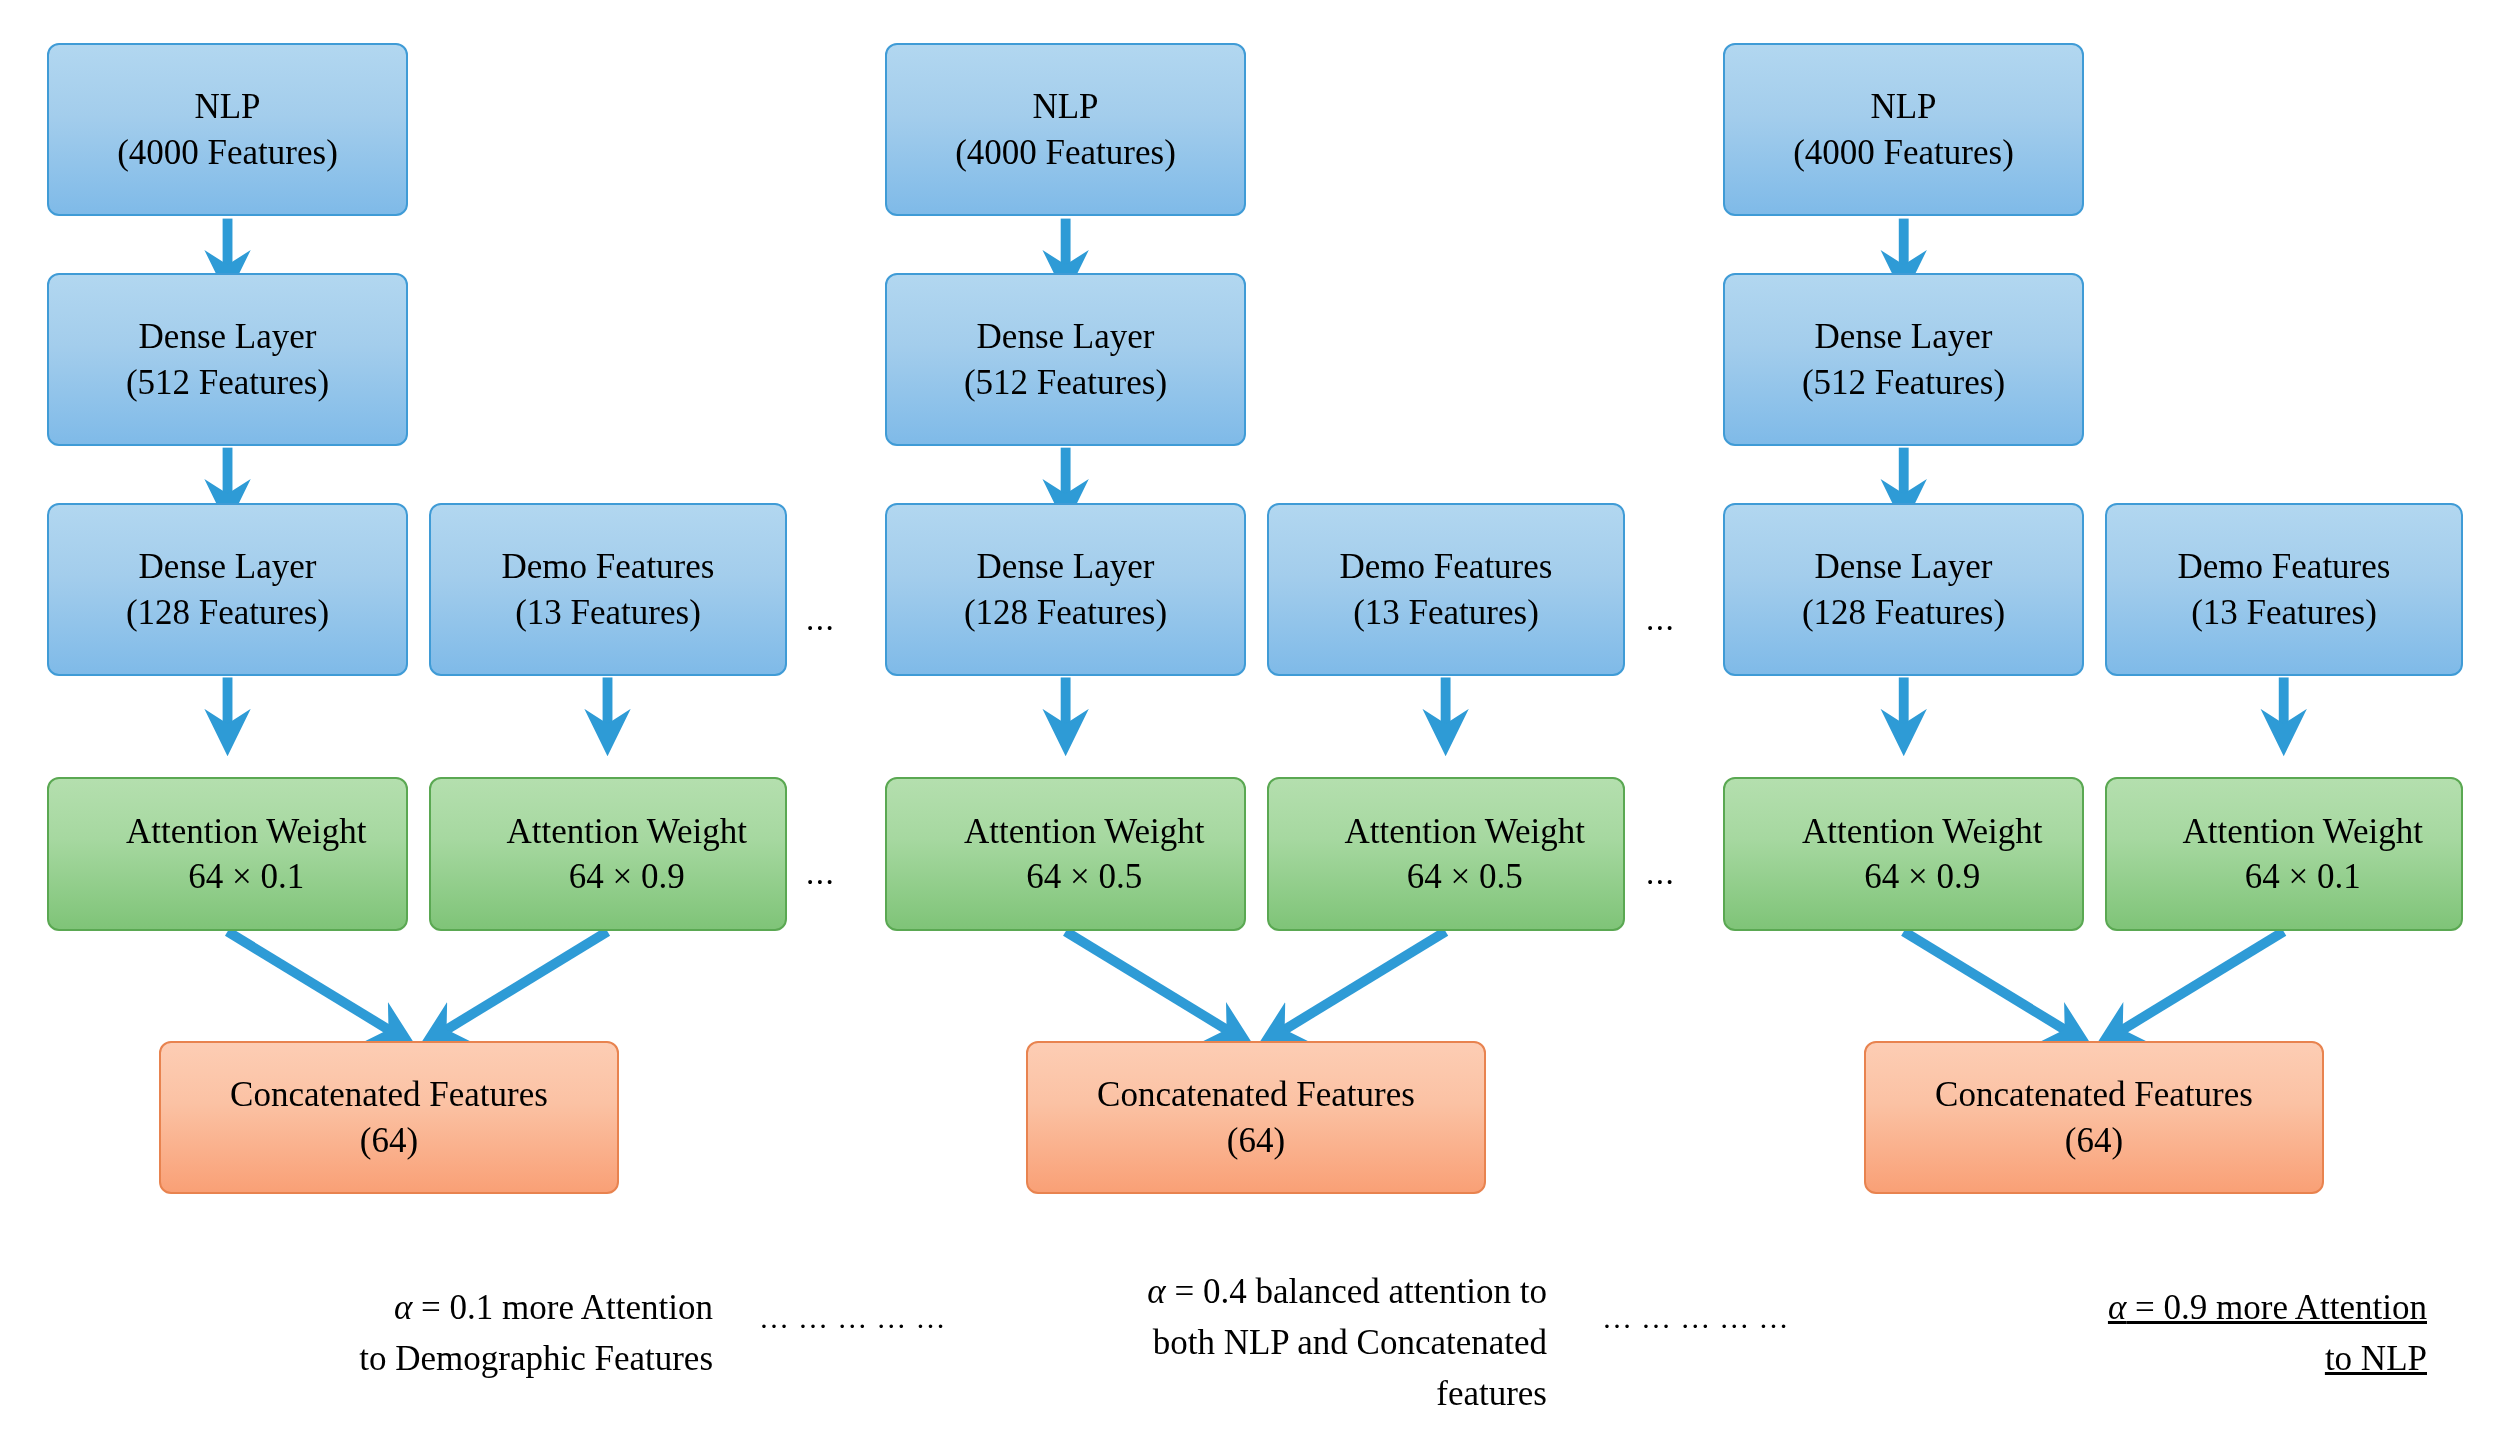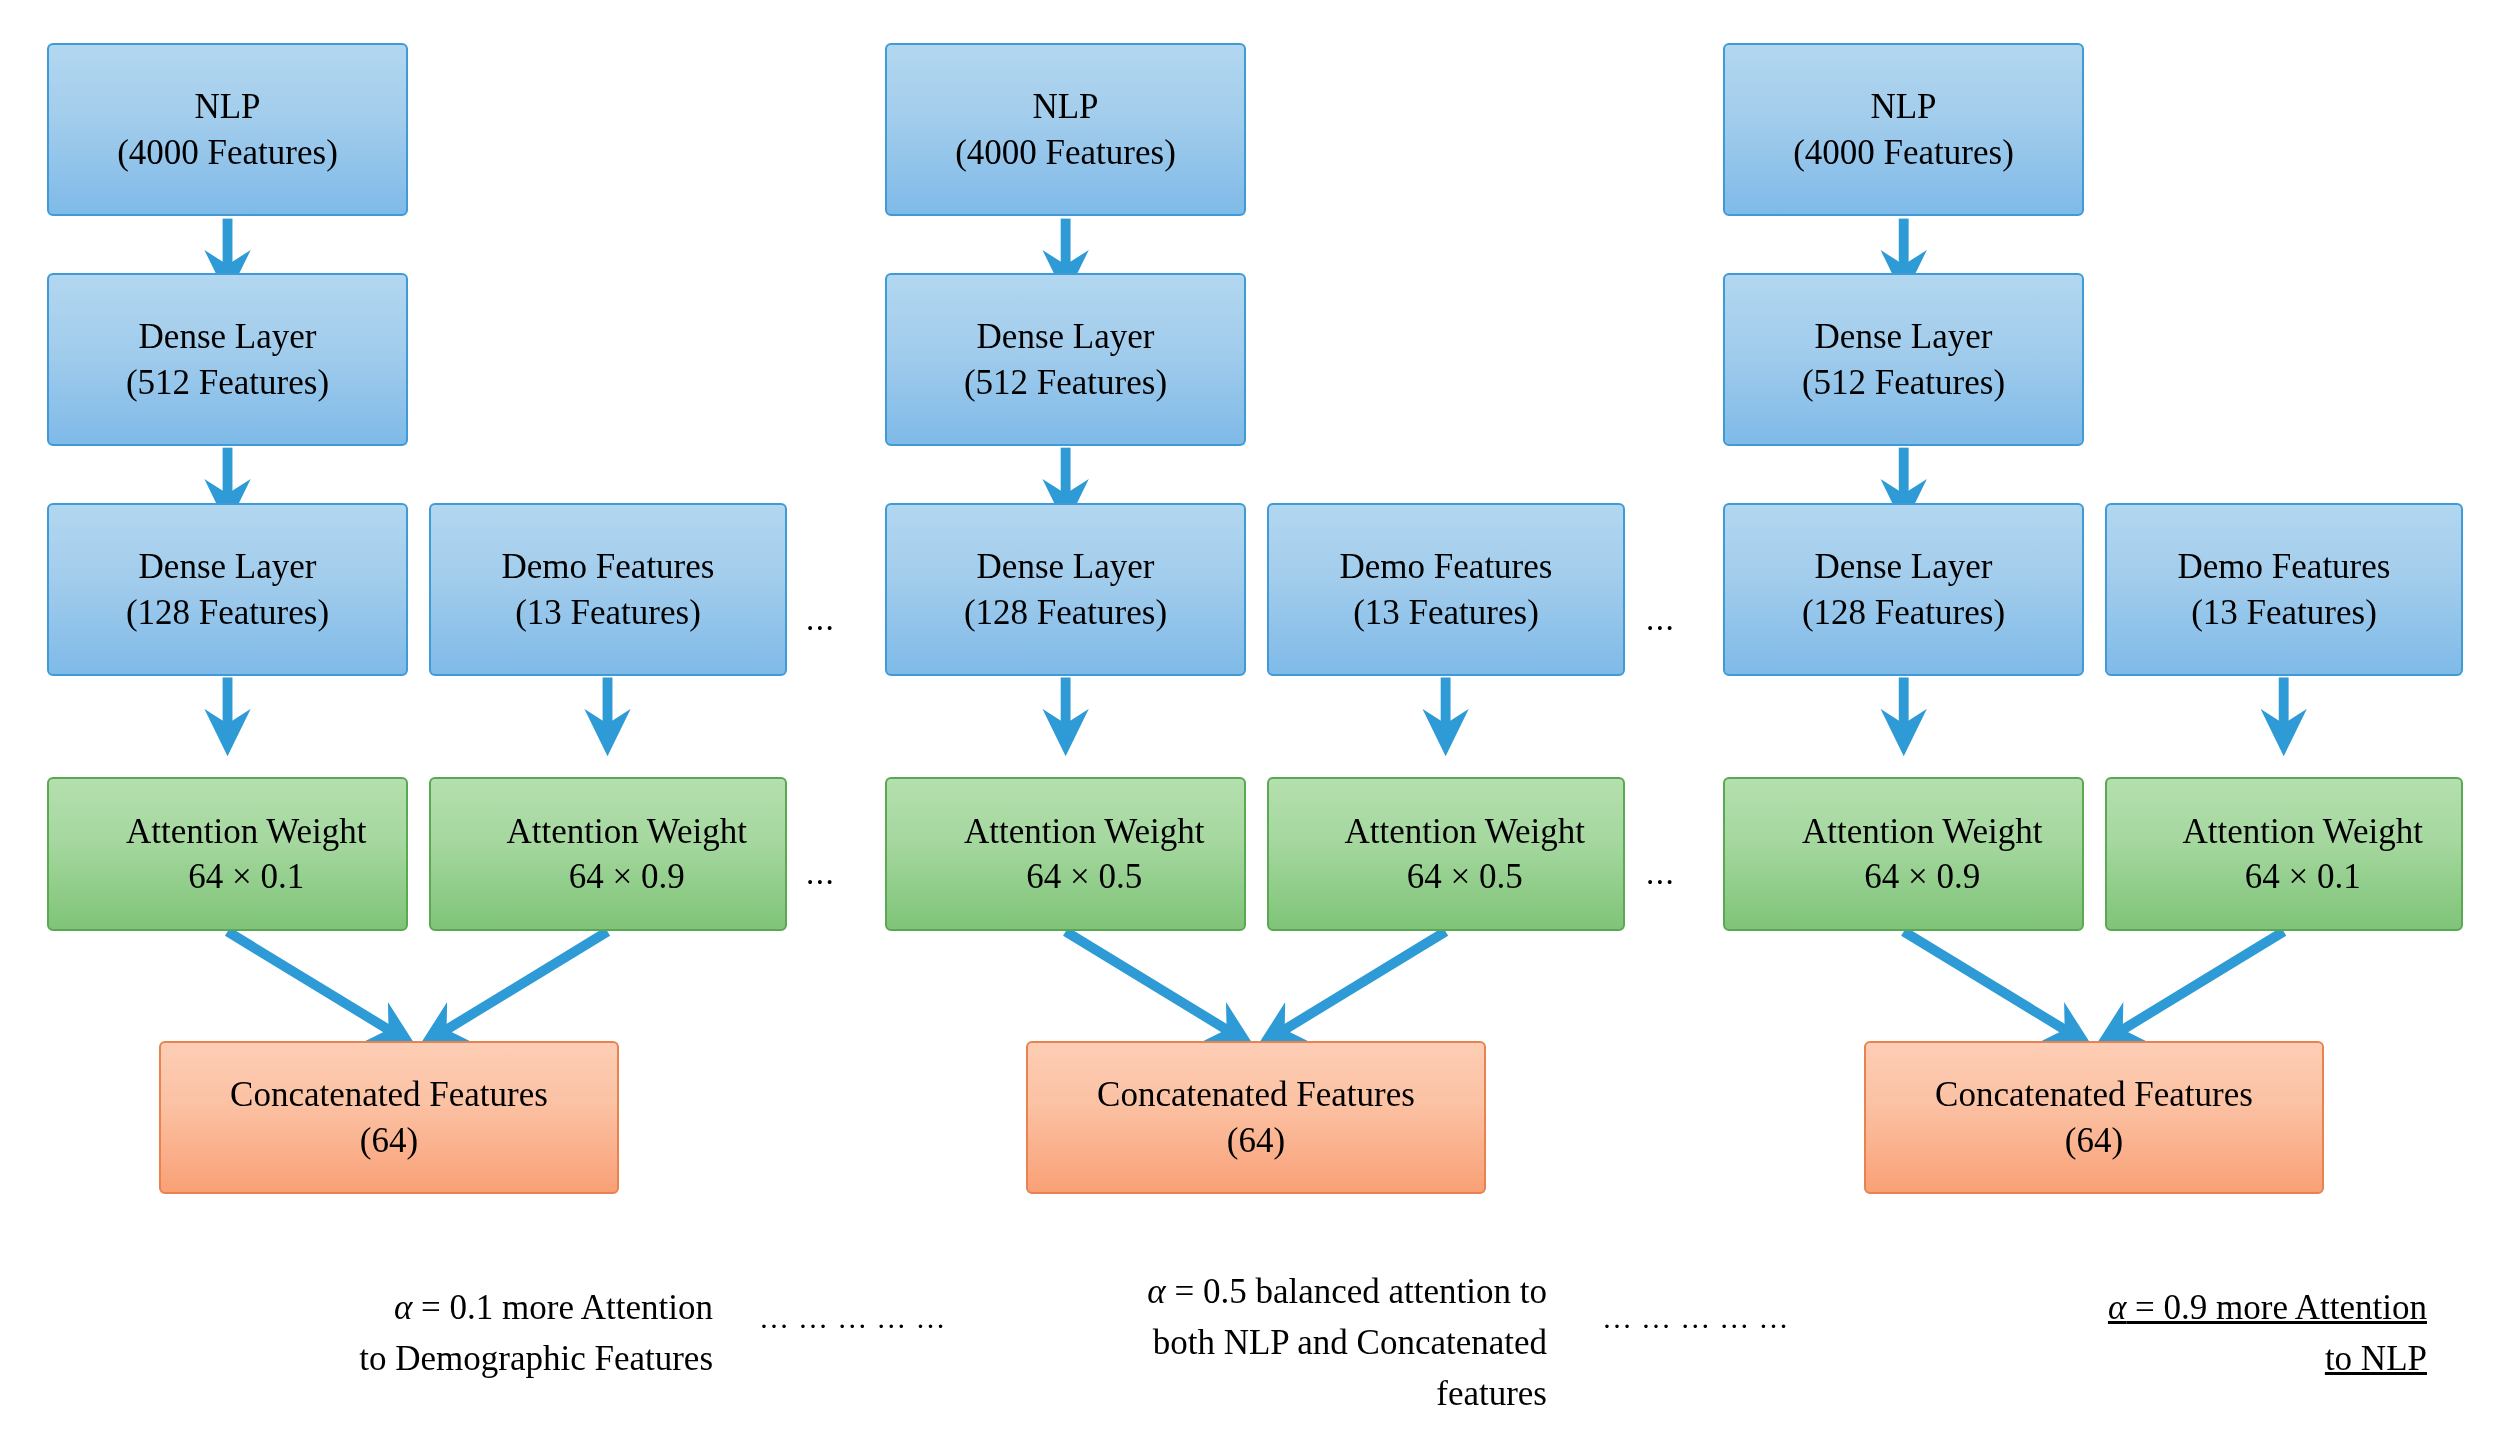--- a/index.html
+++ b/index.html
@@ -21,21 +21,21 @@
   #arrow-layer {
     position: absolute;
     left: 0; top: 0;
     width: 2512px;
     height: 1452px;
   }
   
   .node {
     position: absolute;
     box-sizing: border-box;
-    border-radius: 6px;
+    border-radius: 12px;
     display: flex;
     flex-direction: column;
     align-items: center;
     justify-content: center;
     text-align: center;
     color: #000000;
     line-height: 1.30;
     font-size: 35px;
     padding: 3px 7.6px;
     overflow: hidden;
@@ -187,21 +187,21 @@
     <span class="l1">Attention Weight</span>
     <span class="l2">64 × 0.5</span>
   </div>
 
   <div class="node orange" style="left:1026px; top:1041px; width:460px; height:153px;">
     <span class="l1">Concatenated Features</span>
     <span class="l2">(64)</span>
   </div>
 
   <div class="caption" style="left:971px; top:1267px; width:576px;">
-    <div><span class="alpha">α</span><span> = 0.5 balanced attention to</span></div>
+    <div><span class="alpha">α</span><span> = 0.4 balanced attention to</span></div>
     <div>both NLP and Concatenated</div>
     <div>features</div>
   </div>
 
   <div class="node blue" style="left:1723px; top:43px; width:361px; height:173px;">
     <span class="l1">NLP</span>
     <span class="l2">(4000 Features)</span>
   </div>
 
   <div class="node blue" style="left:1723px; top:273px; width:361px; height:173px;">

